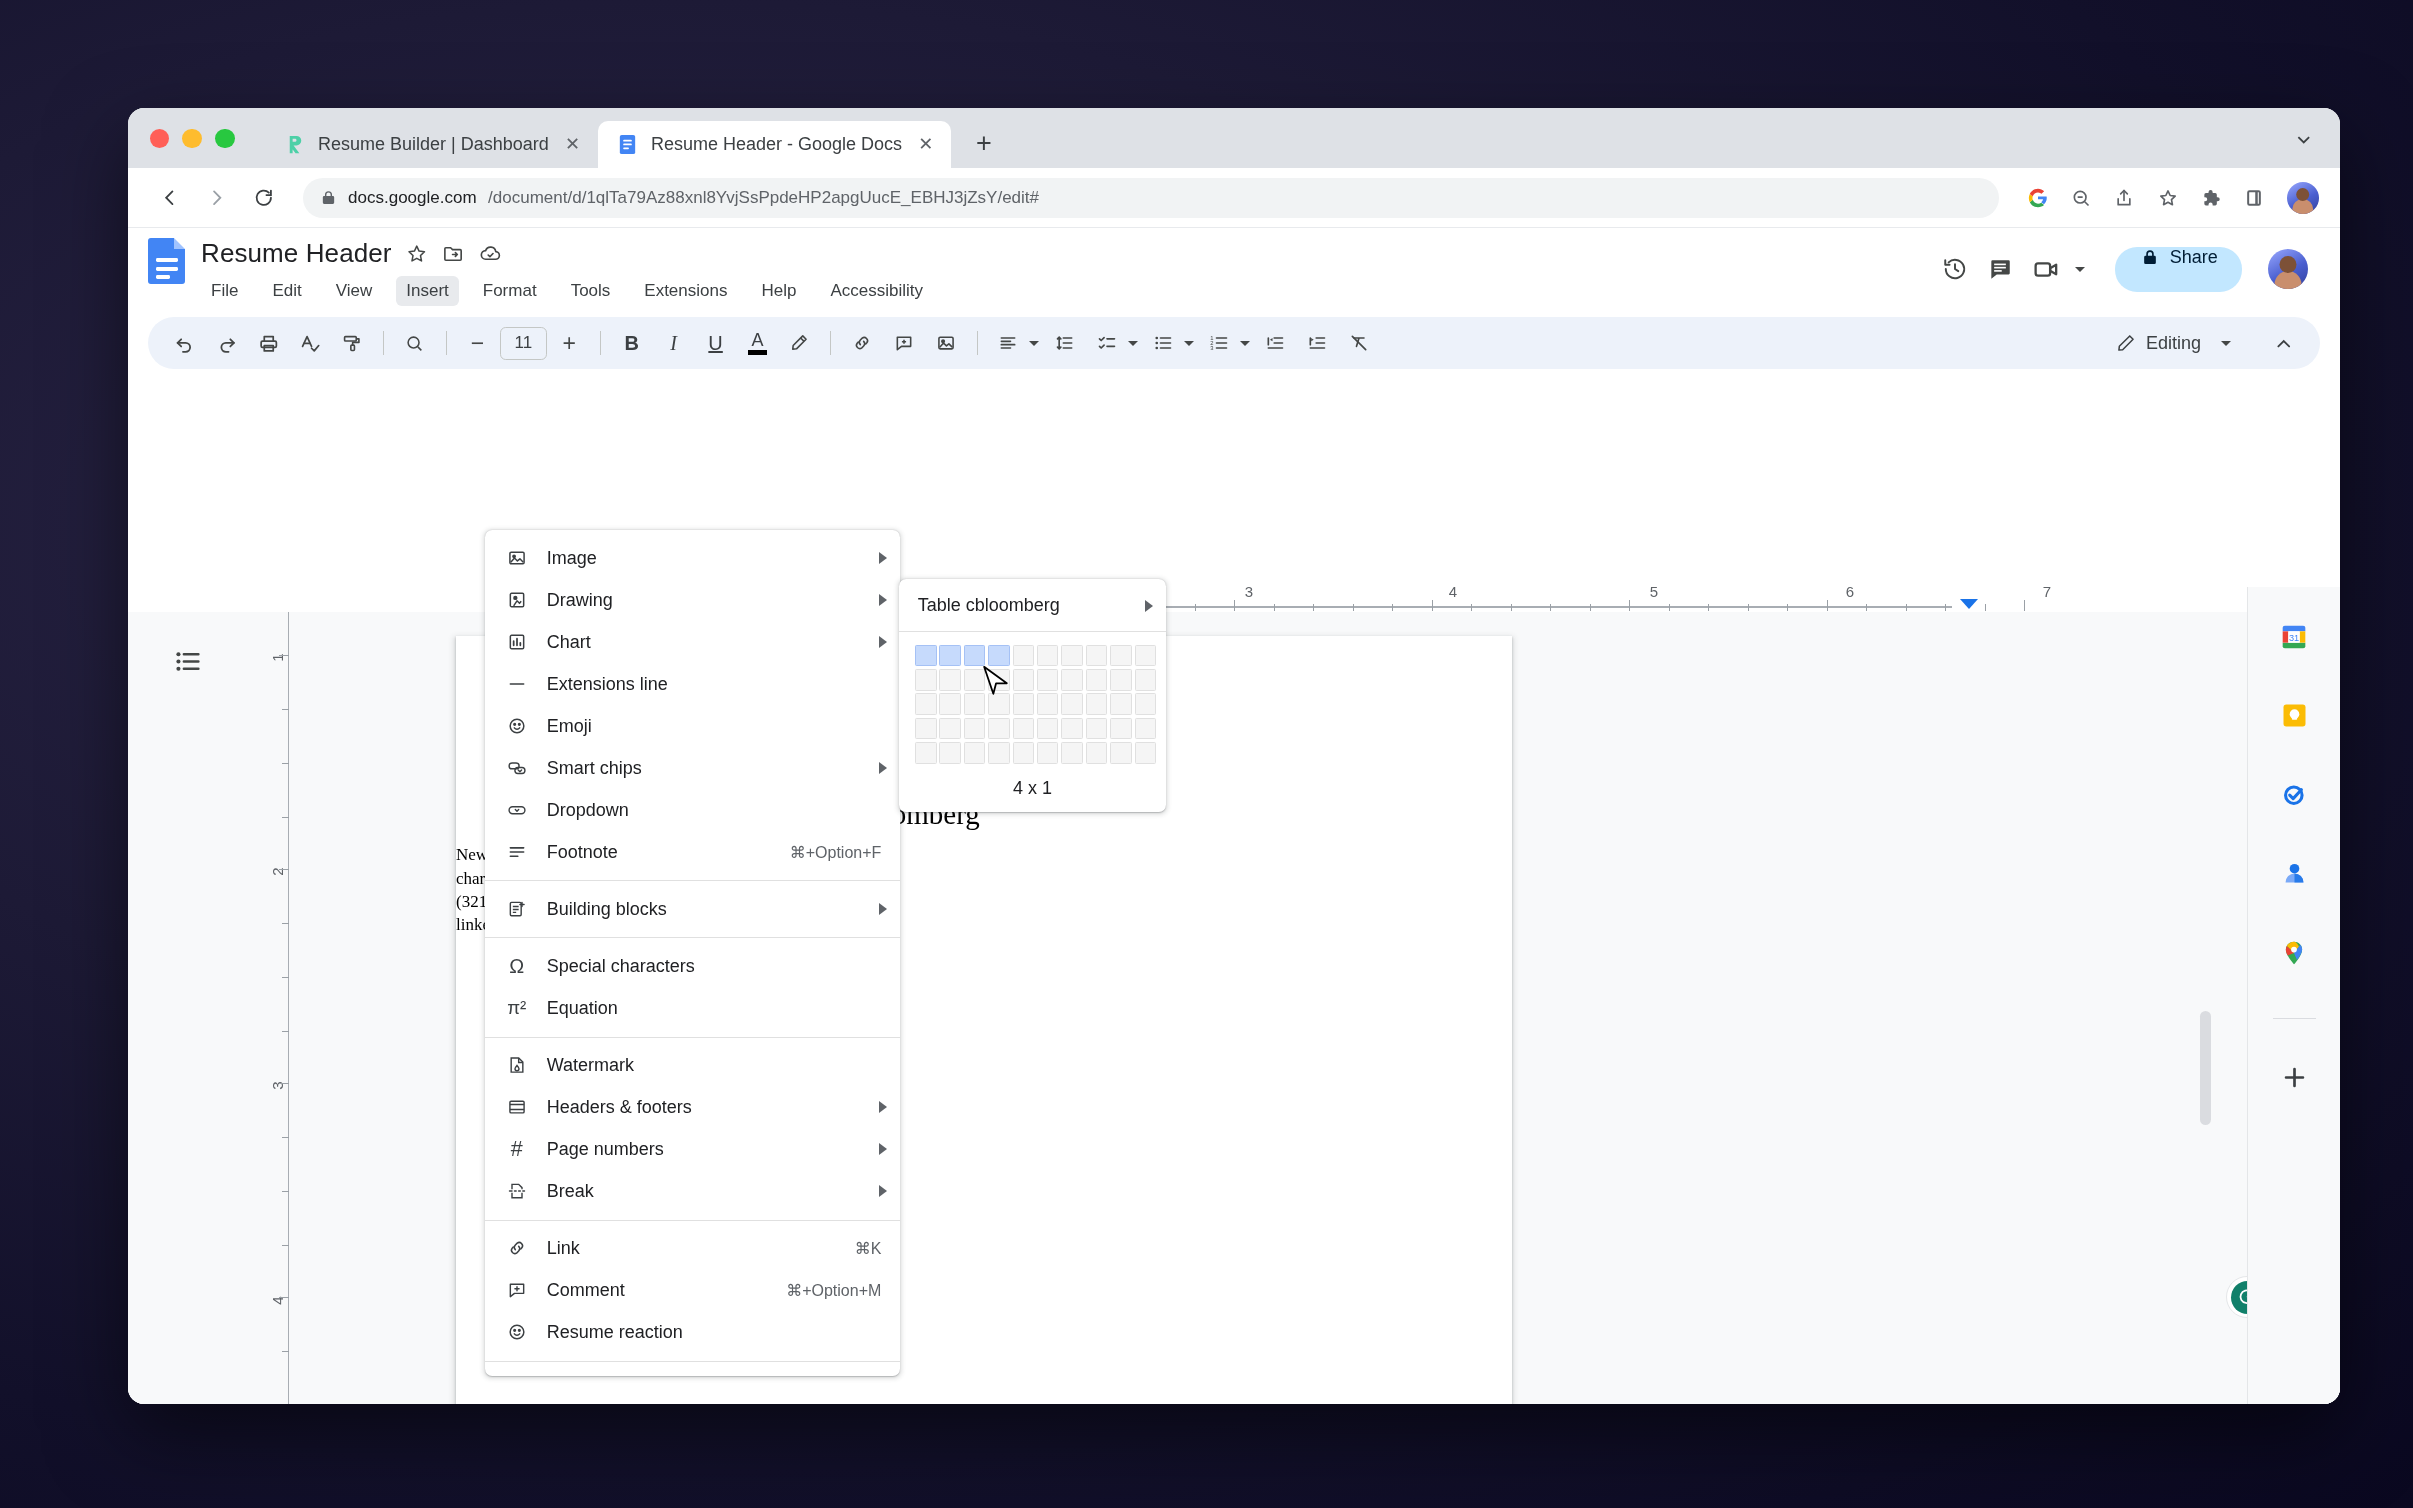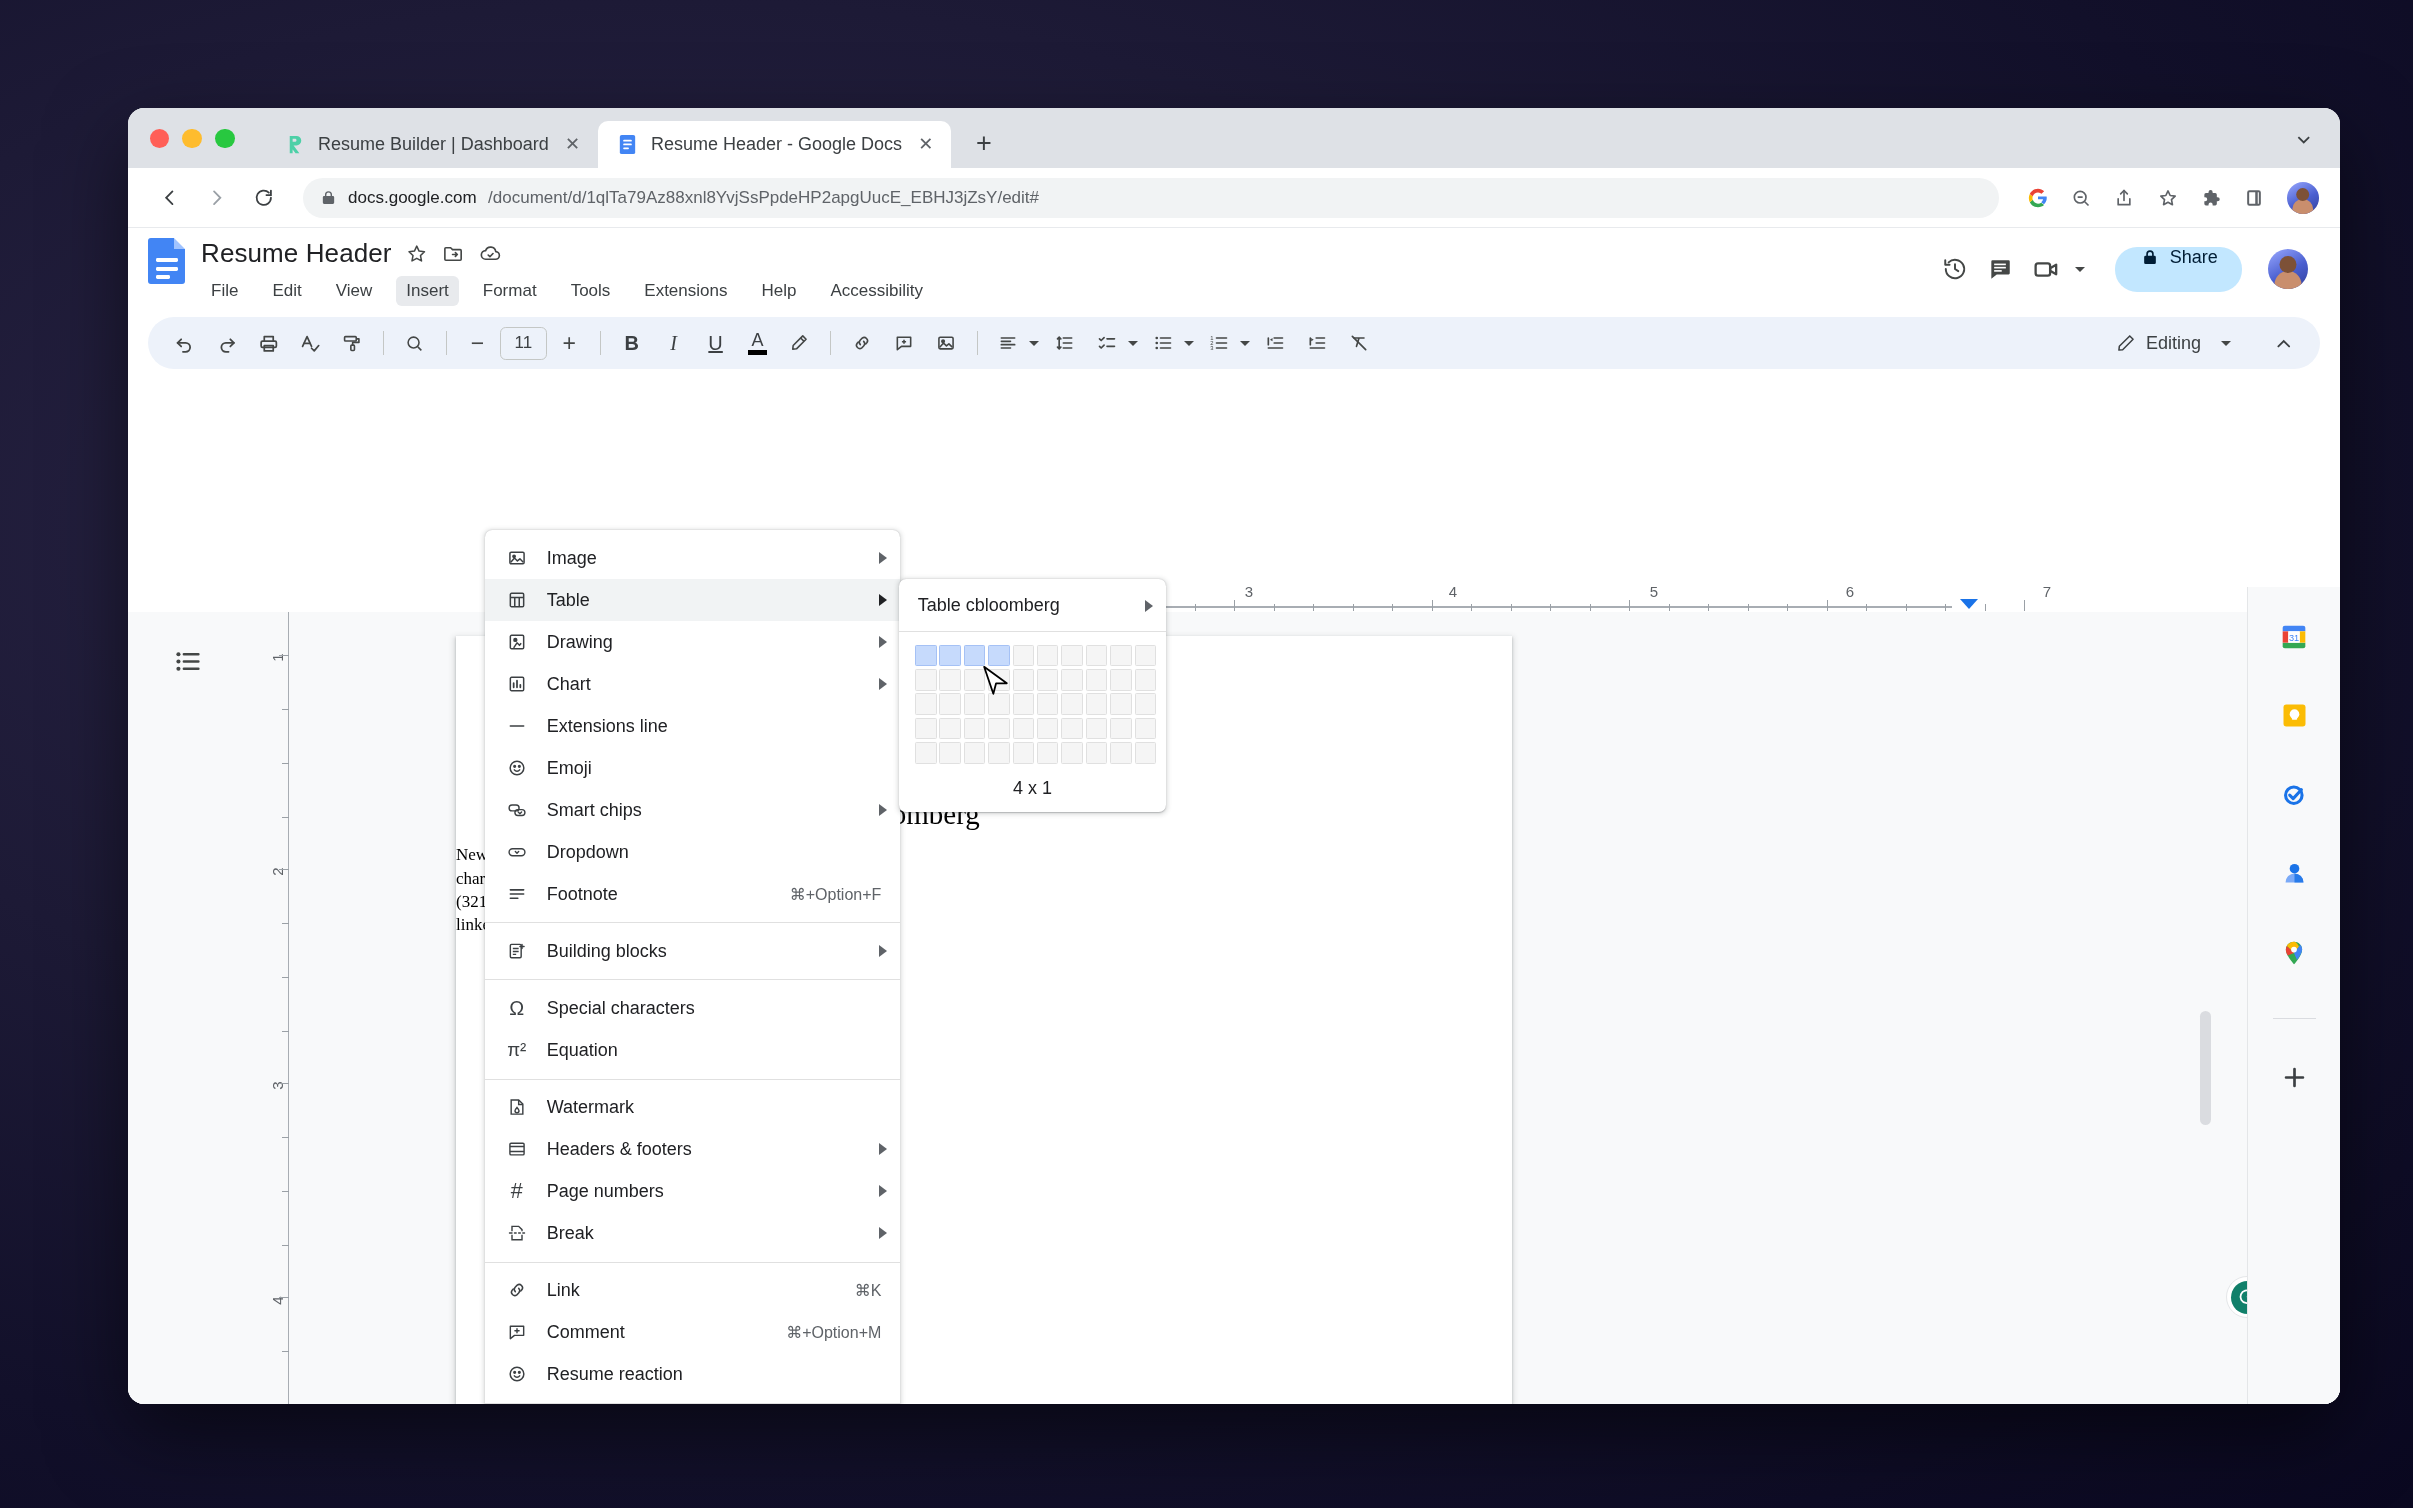--- a/index.html
+++ b/index.html
@@ -752,30 +752,20 @@
           <svg width="20" height="20" viewBox="0 0 24 24" fill="none" stroke="#3c4043" stroke-width="1.8" stroke-linejoin="round">
               <rect x="3.5" y="5" width="17" height="14" rx="1.5"></rect>
               <circle cx="8.5" cy="10" r="1.4" fill="#3c4043"></circle>
               <path d="M4.5 17l4.5-5 3.5 3.5L15.5 13l4 4"></path>
             </svg>
         </span>
         <span class="mi-label">Image</span>
         <i class="mi-arrow"></i>
       </div>
 
-      <div class="mi hl">
-        <span class="mi-ico">
-          <svg width="20" height="20" viewBox="0 0 24 24" fill="none" stroke="#3c4043" stroke-width="1.8">
-              <rect x="4" y="4" width="16" height="16" rx="1.5"></rect>
-              <path d="M4 9h16M9.3 9v11M14.7 9v11"></path>
-            </svg>
-        </span>
-        <span class="mi-label">Table</span>
-        <i class="mi-arrow" style="border-left-color:#202124;"></i>
-      </div>
 
       <div class="mi">
         <span class="mi-ico">
           <svg width="20" height="20" viewBox="0 0 24 24" fill="none" stroke="#3c4043" stroke-width="1.8">
               <rect x="4" y="4" width="16" height="16" rx="1.5"></rect>
               <circle cx="10" cy="9.5" r="2.6" fill="#3c4043" stroke="none"></circle>
               <path d="M8 19l4-6 3 3 2-2.5" stroke-linejoin="round"></path>
             </svg>
         </span>
         <span class="mi-label">Drawing</span>

